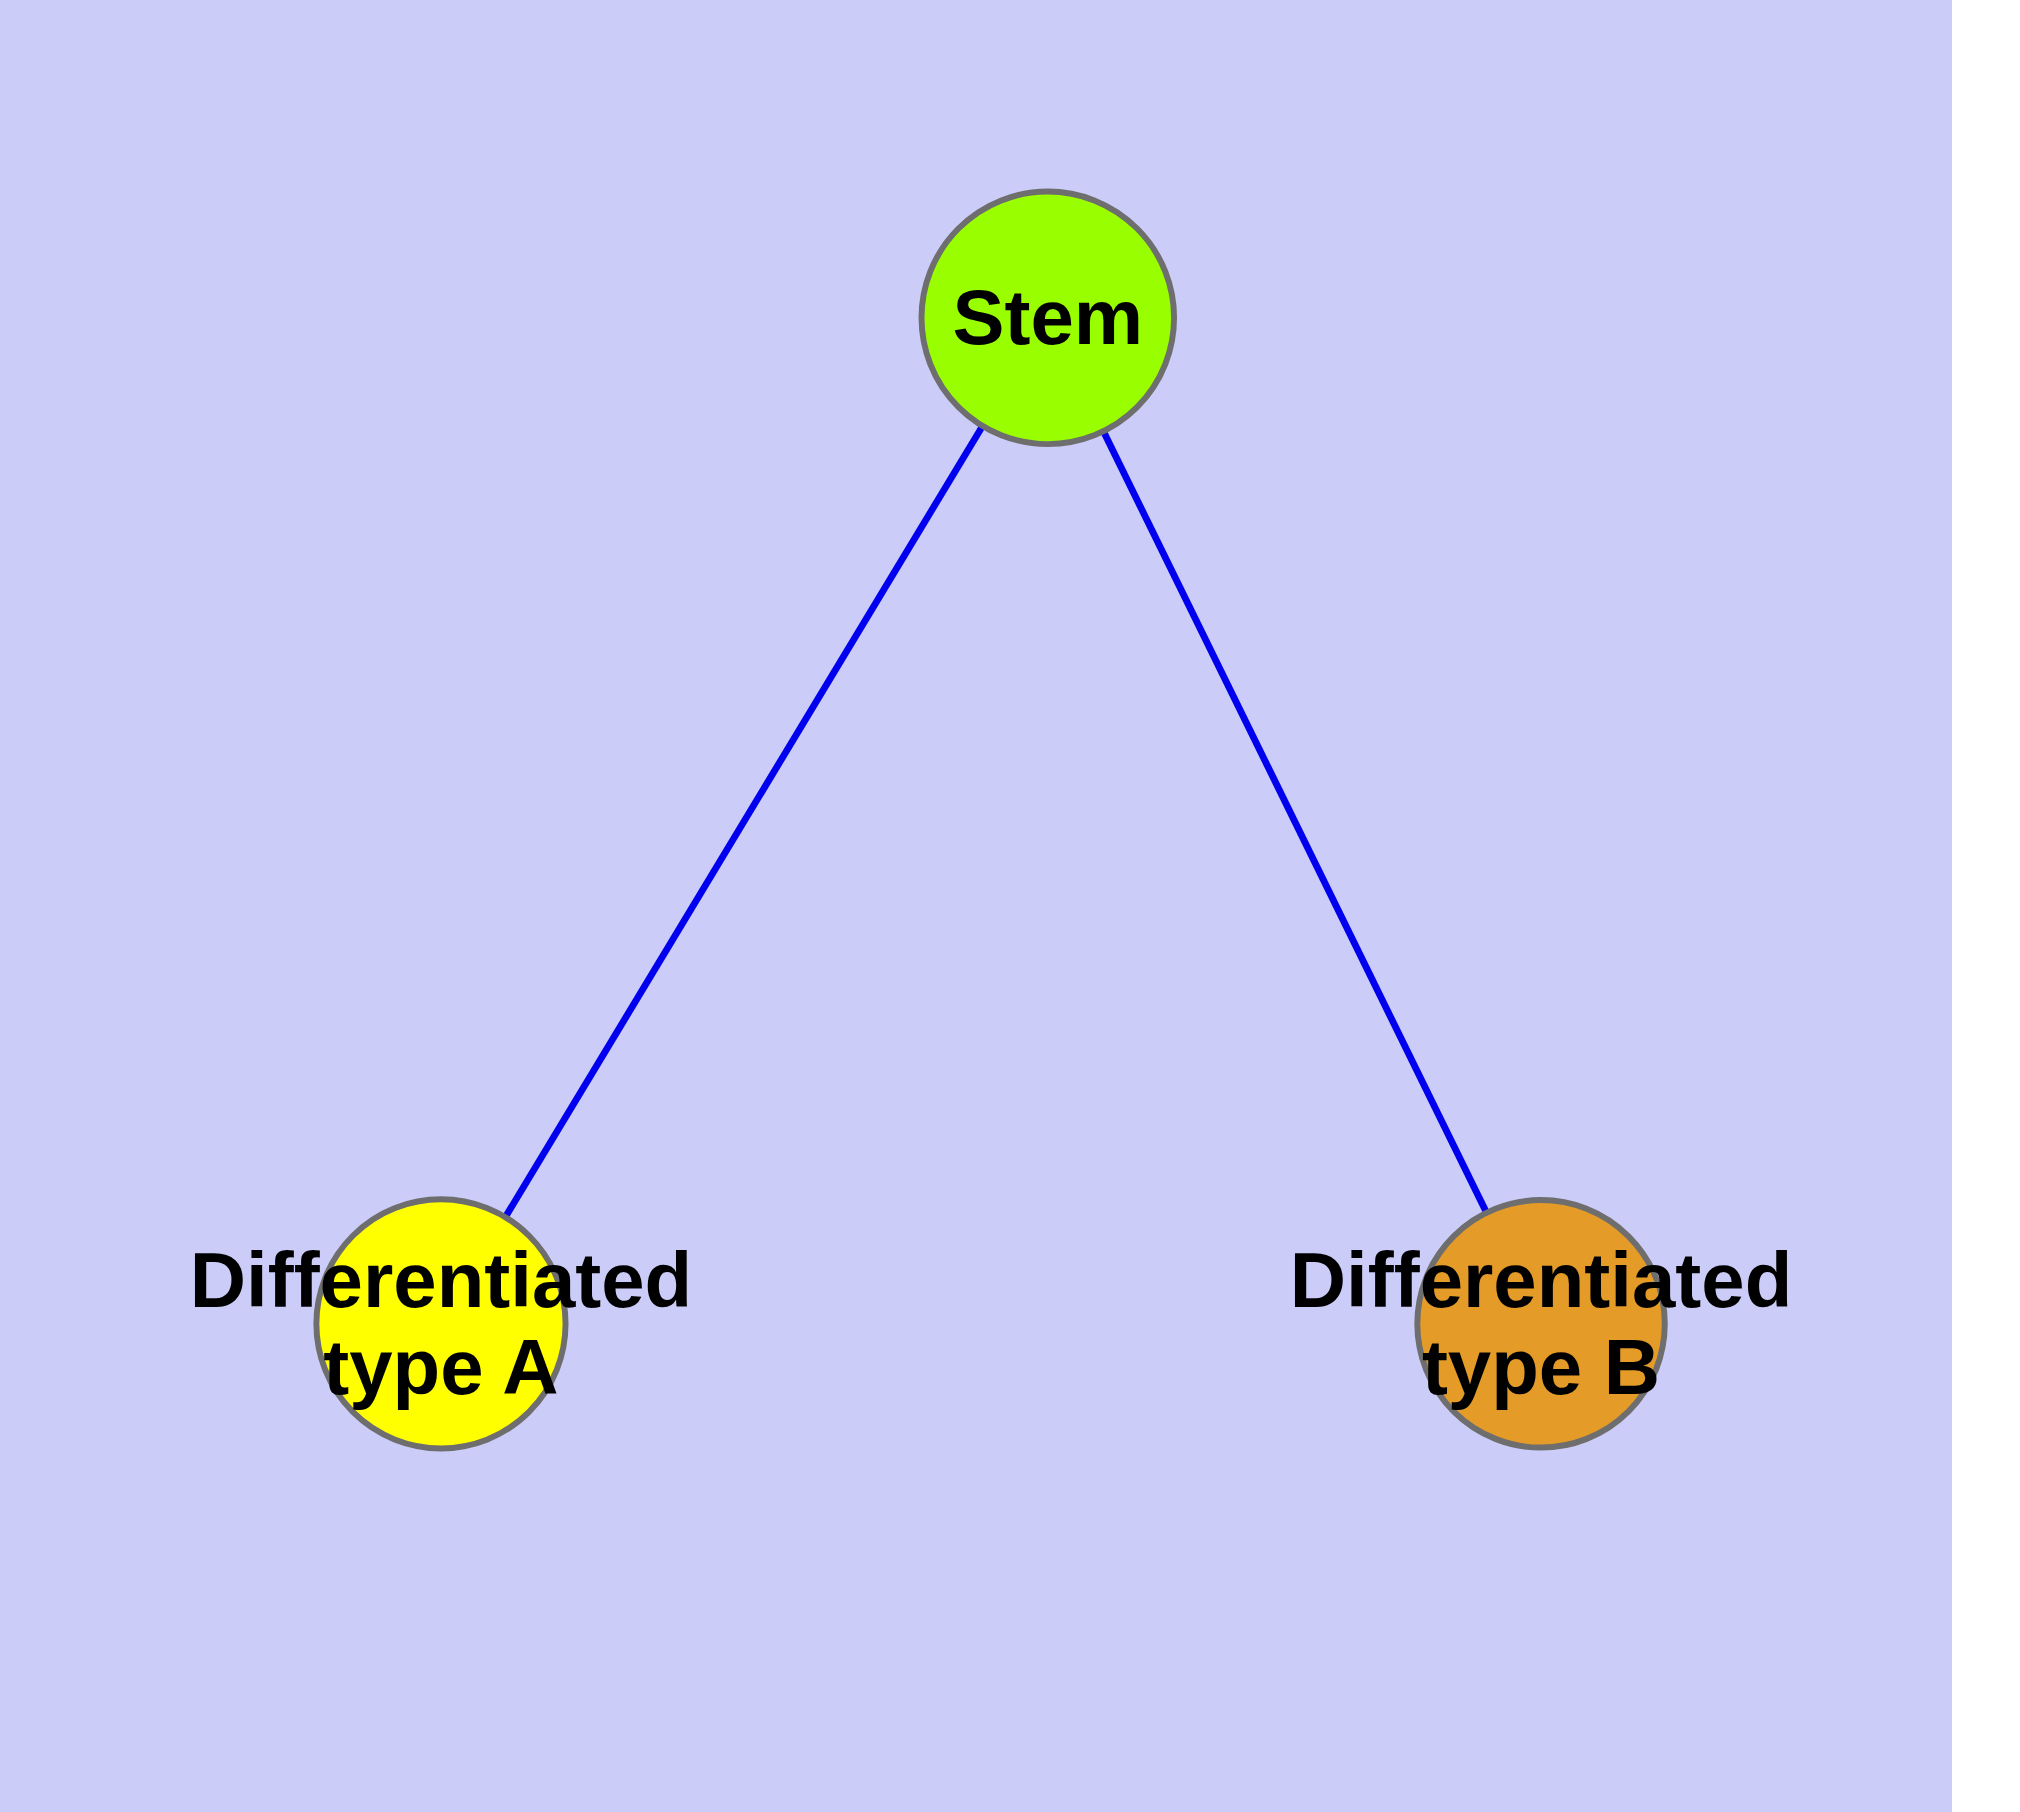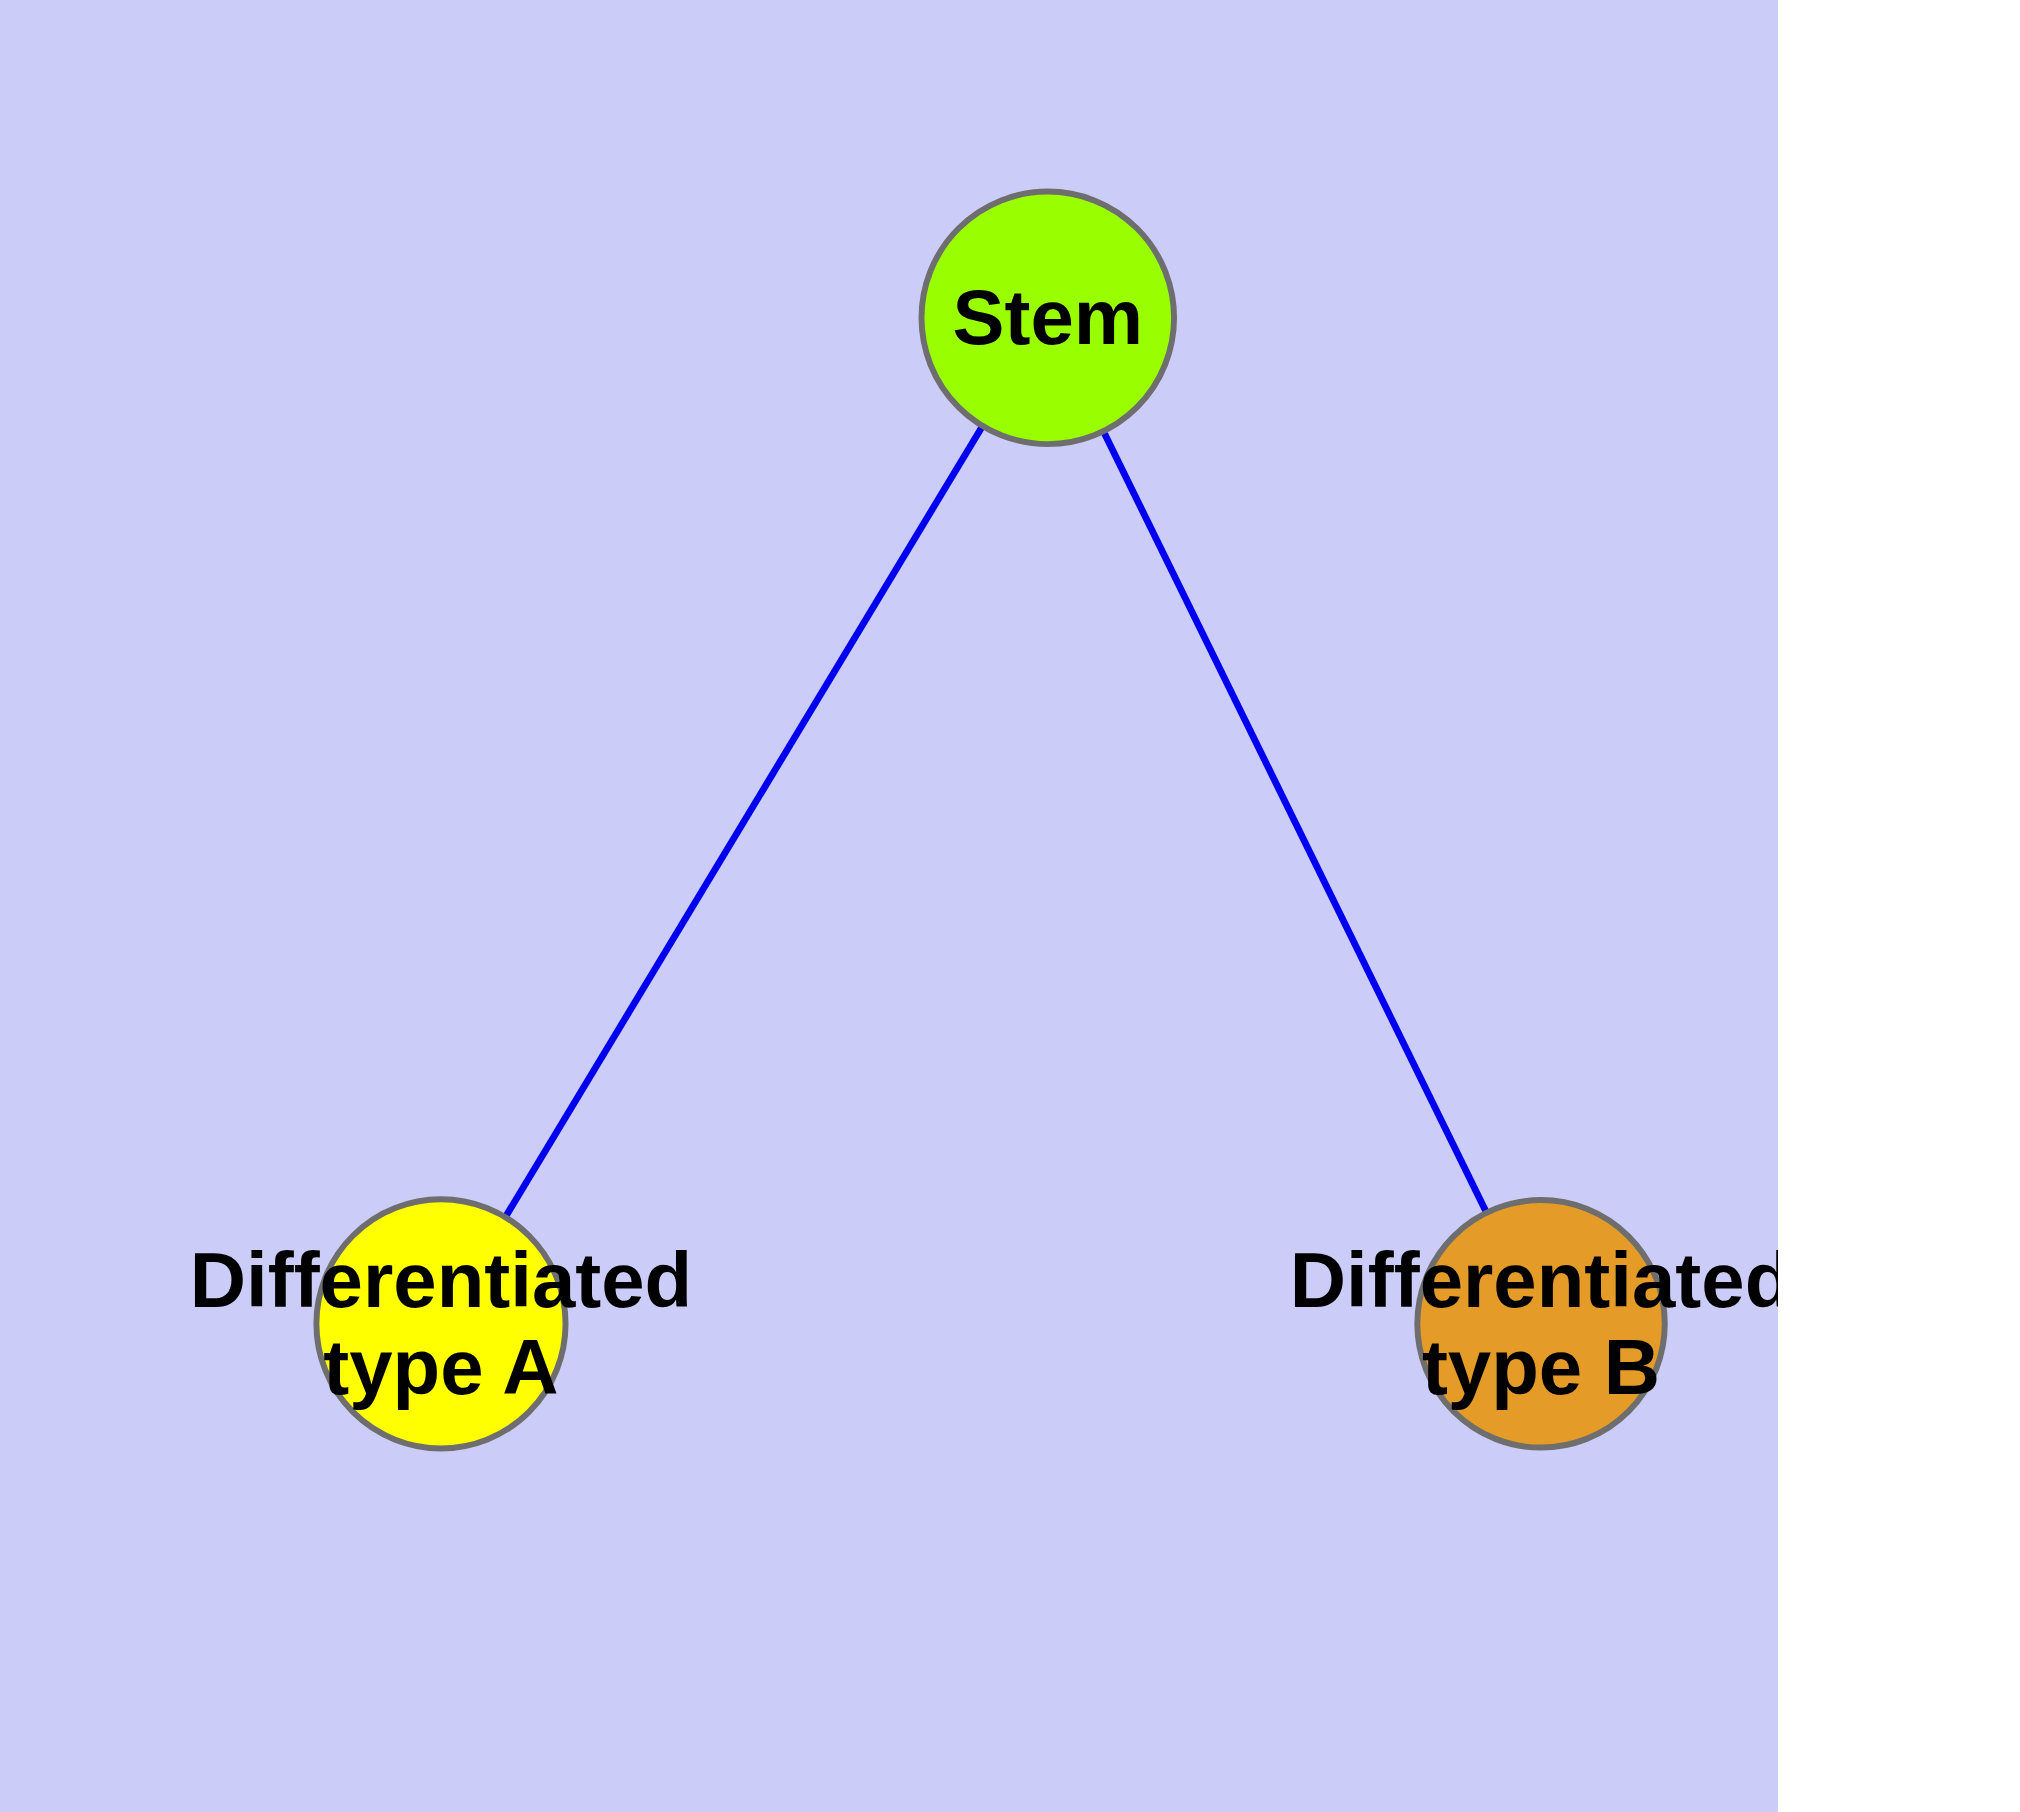--- a/index.html
+++ b/index.html
@@ -36,21 +36,21 @@
     font-family: "Liberation Sans", sans-serif;
     paint-order: normal;
   }
   .edge-line {
     stroke-linecap: butt;
   }
 </style>
 </head>
 <body>
 
-<div id="stage" style="width: 1778px; height: 1812px;">
+<div id="stage" style="width: 1952px; height: 1812px;">
   <div id="canvas-bg" style="background: rgb(204, 204, 249);"></div>
 
   <svg class="graph-layer" viewBox="0 0 2384 2138">
     <g id="edges-group">
         <line x1="1236" y1="375" x2="520" y2="1562" stroke="#0000ee" stroke-width="8" class="edge-line"></line>
         <line x1="1236" y1="375" x2="1818" y2="1562" stroke="#0000ee" stroke-width="8" class="edge-line"></line>
       </g>
     <g id="nodes-group">
         <g>
           <circle cx="1236" cy="375" r="149" fill="#99ff00" stroke="#6e6e6e" stroke-width="7"></circle>

